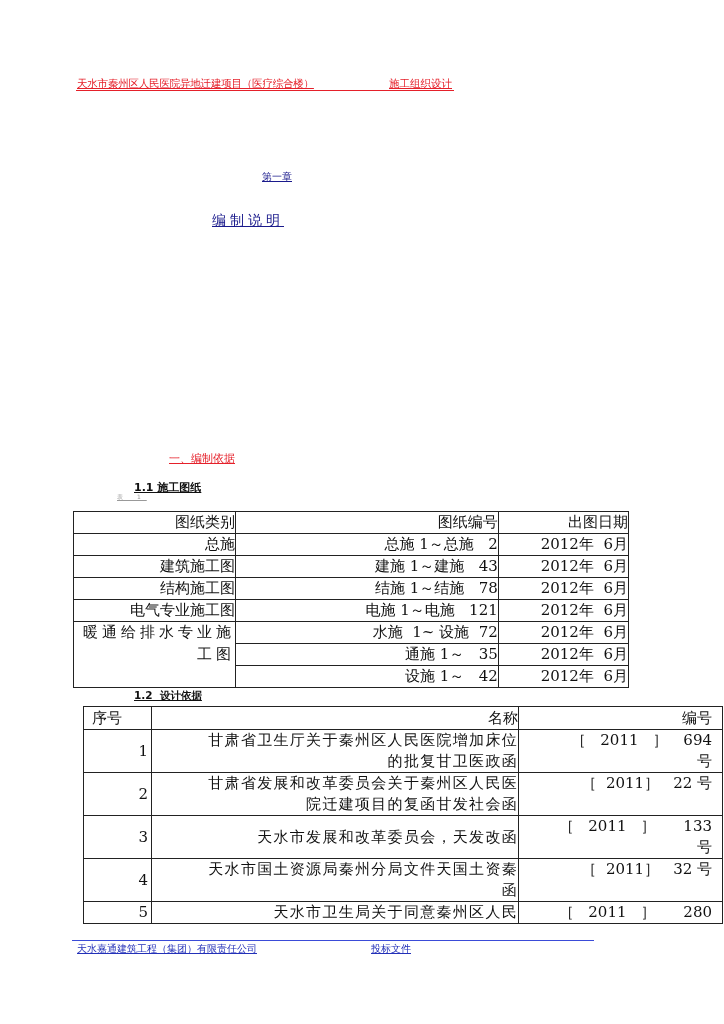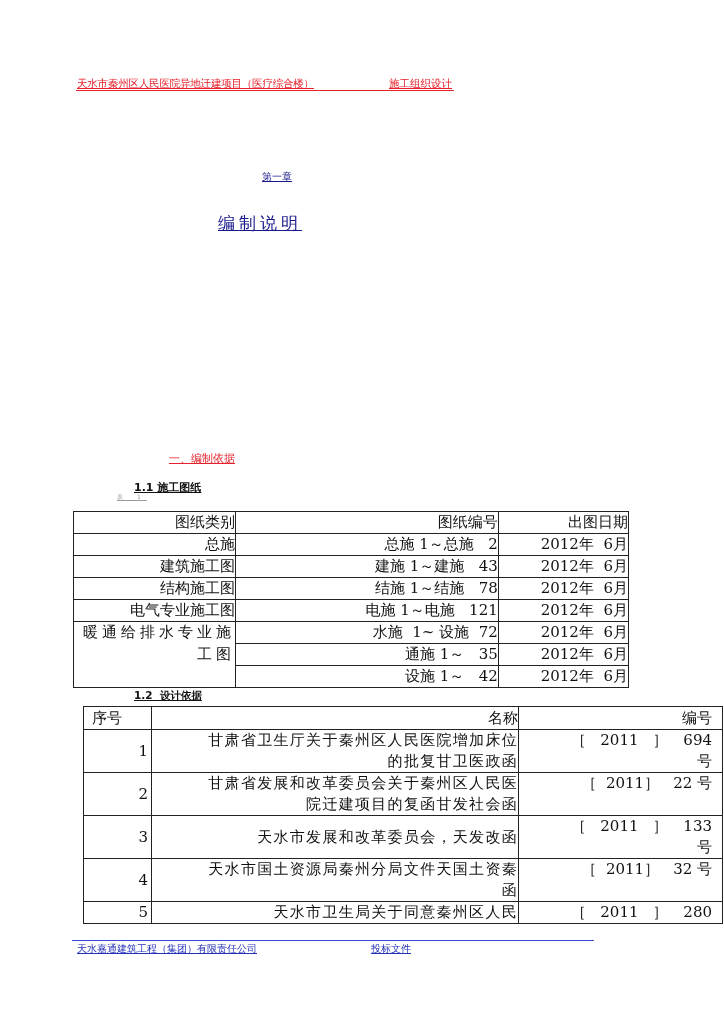--- a/index.html
+++ b/index.html
@@ -3,42 +3,42 @@
 <meta charset="utf-8">
 <style>
   html, body { margin:0; padding:0; background:#ffffff; }
   body { width:724px; height:1024px; position:relative; overflow:hidden;
          font-family:"DejaVu Serif", "Liberation Serif", serif; color:#111; }
   .abs { position:absolute;text-decoration:underline; }
   .hdr-left { left:77px; top:77px; font-size:10.5px; color:#e5202a; font-family:"DejaVu Sans", sans-serif; white-space:nowrap; letter-spacing:-0.2px; }
   .hdr-right { left:389px; top:77px; font-size:10.5px; color:#e5202a; font-family:"DejaVu Sans", sans-serif; white-space:nowrap; }
   .hdr-line { left:76px; top:90px; width:378px; height:1px; background:#e5202a; }
   .chapter { left:262px; top:170px; font-size:10px; color:#1a1a8c; font-family:"DejaVu Sans", sans-serif; }
-  .section-title { left:218px; top:212px; font-size:17px; color:#1a1a8c; letter-spacing:4px; font-family:"DejaVu Sans", sans-serif; }
+  .section-title { left:212px; top:212px; font-size:14px; color:#1a1a8c; letter-spacing:4px; font-family:"DejaVu Sans", sans-serif; }
   .h1 { left:129px; top:451px; font-size:11px; color:#e5202a; font-family:"DejaVu Sans", sans-serif;margin-left:40px; }
   .h2 { left:134px; top:480px; font-size:11px; font-weight:bold; color:#111; font-family:"DejaVu Sans", sans-serif; }
   .tcap { left:117px; top:493px; font-size:6px; color:#999; font-family:"DejaVu Sans", sans-serif; letter-spacing:6px; }
   .h2b { left:134px; top:689px; font-size:10.5px; font-weight:bold; color:#111; font-family:"DejaVu Sans", sans-serif; }
 
   table { border-collapse:collapse; position:absolute; font-size:15px; color:#111; }
   td { border:1px solid #222; padding:0; vertical-align:middle; line-height:21px;text-align:right; }
 
   #t1 { left:73px; top:511px; width:556px; }
   #t1 td { height:20.7px; }
   #t1 .c1 { width:147px; padding-left:44px; }
   #t1 .c1.left { padding-left:6px; }
   #t1 .c2 { width:230px; padding-left:54px; }
   #t1 .c3 { padding-left:42px; }
   #t1 .wrapcell { vertical-align:top; padding-left:6px; letter-spacing:4px; line-height:21.5px; }
 
   #t2 { left:83px; top:706px; width:640px; }
   #t2 td { line-height:21px; }
   #t2 .s { width:56px; text-align:right; padding-right:3px; }
   #t2 .n { width:318px; padding-left:3px; }
-  #t2 .b { padding-left:12px; padding-right:10px; }
+  #t2 .b { padding-right:10px; }
   #t2 .hdr td { height:22px; }
   #t2 .name-text { text-indent:2.6em; letter-spacing:1.3px; }
   #t2 .num-inner { display:flex; justify-content:space-between; padding-left:40px; }
   #t2 .num-inner.tight { justify-content:flex-end; gap:14px; }
 
   .ftr-line { left:72px; top:940px; width:522px; height:1px; background:#3a4bd8; }
   .ftr-left { left:77px; top:942px; font-size:10px; color:#2330b8; font-family:"DejaVu Sans", sans-serif; white-space:nowrap; }
   .ftr-right { left:371px; top:942px; font-size:10px; color:#2330b8; font-family:"DejaVu Sans", sans-serif; }
 </style>
 </head>

